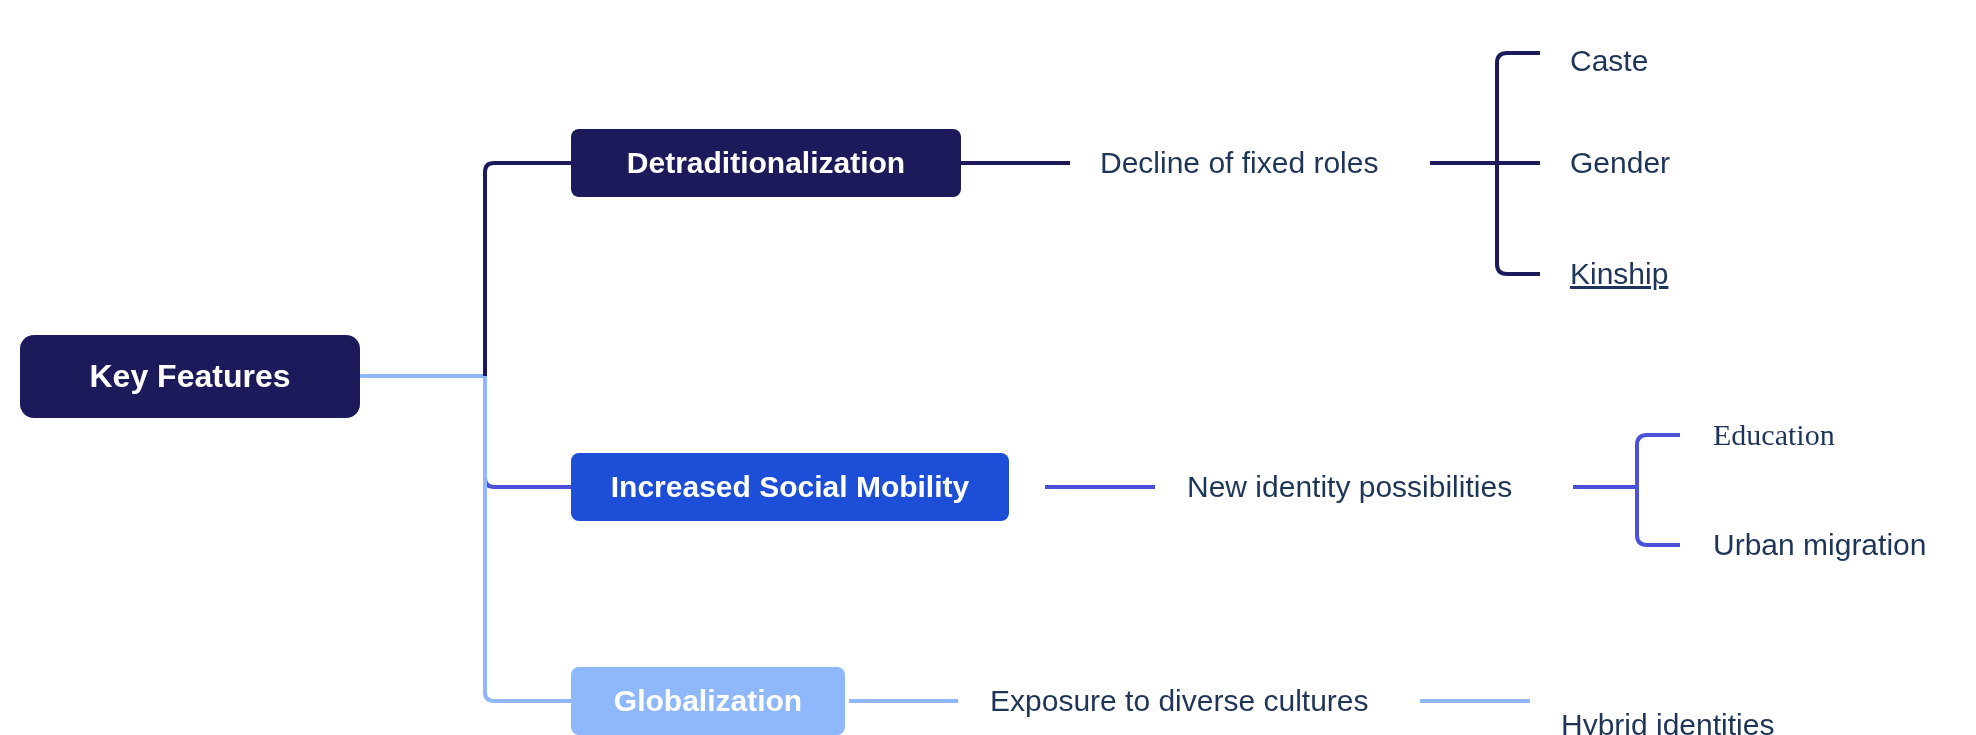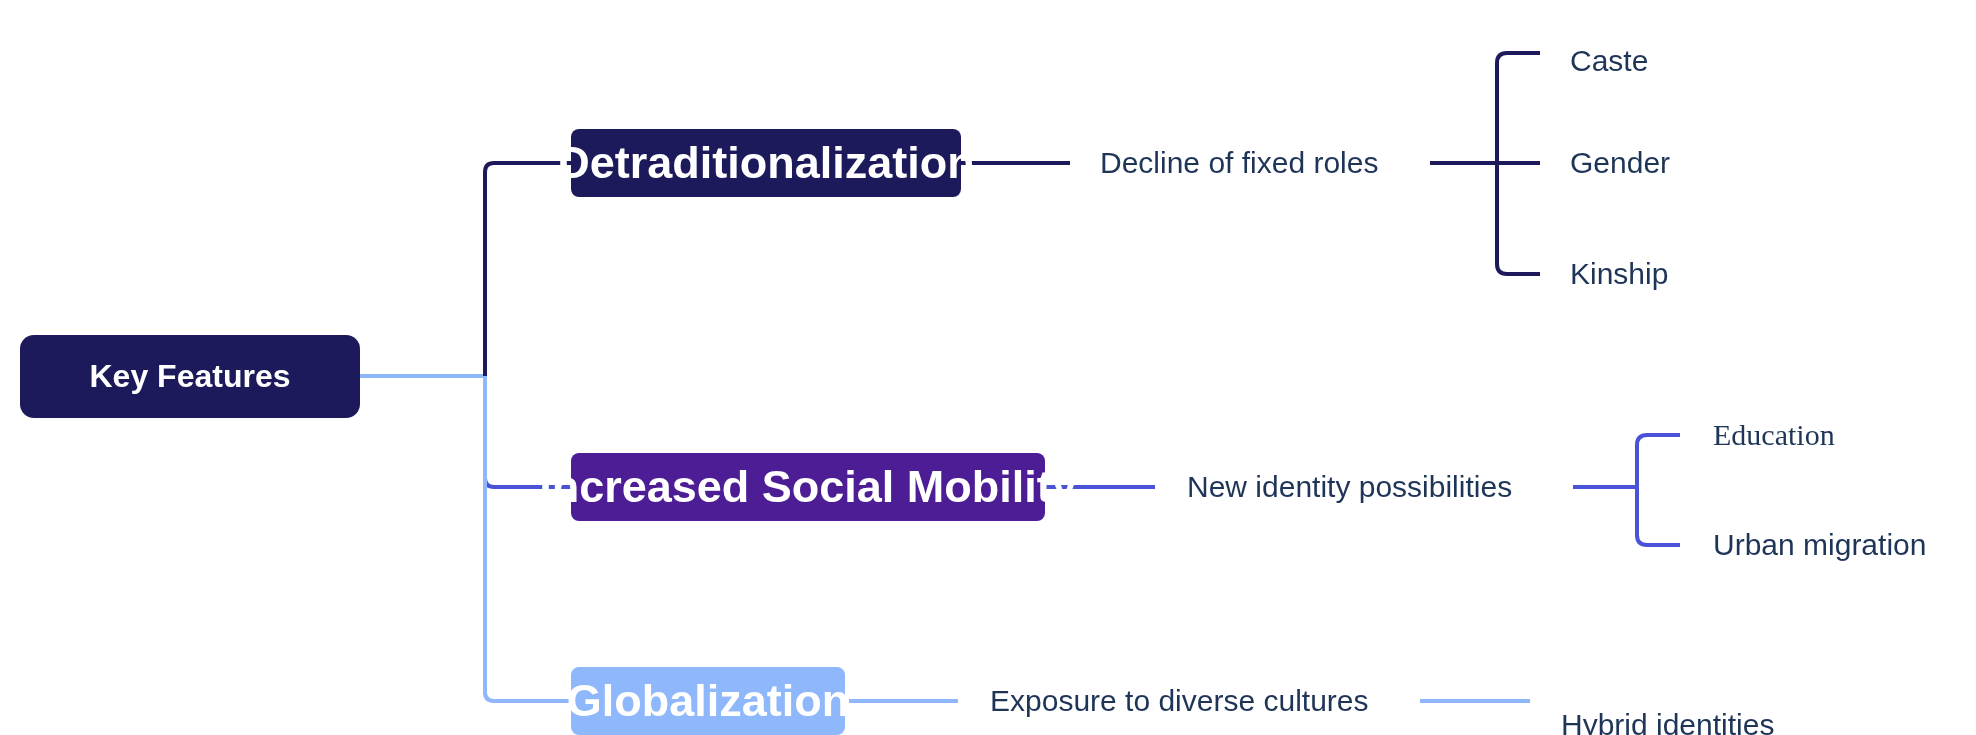--- a/index.html
+++ b/index.html
@@ -3,23 +3,23 @@
   <meta charset="utf-8">
   <style>
     html, body { margin: 0; padding: 0; background: #ffffff; }
     body { width: 1976px; height: 735px; position: relative; overflow: hidden;
            font-family: "Liberation Sans", "DejaVu Sans", sans-serif; }
     svg.links { position: absolute; left: 0; top: 0; }
     .node { position: absolute; box-sizing: border-box; display: flex; align-items: center;
             justify-content: center; color: #ffffff; font-weight: bold; white-space: nowrap; }
     .root { left: 20px; top: 335px; width: 340px; height: 83px; border-radius: 14px;
             background: #1c1a5a; font-size: 32px; }
-    .branch { height: 68px; border-radius: 8px; font-size: 45px; }
+    .branch { height: 68px; border-radius: 8px; font-size: 30px; }
     .b1 { left: 571px; top: 129px; width: 390px; background: #1c1a5a; }
-    .b2 { left: 571px; top: 453px; width: 474px; background: #4c1d95; }
+    .b2 { left: 571px; top: 453px; width: 438px; background: #1d4ed8; }
     .b3 { left: 571px; top: 667px; width: 274px; background: #8fb7fb; }
     .leaf { position: absolute; color: #1f3558; font-size: 30px; white-space: nowrap;
             line-height: 40px; transform: translateY(-50%); }
   </style>
 </head>
 <body>
 
 <svg class="links" width="1976" height="735" viewBox="0 0 1976 735">
 
   <g fill="none" stroke-width="4">
@@ -53,21 +53,21 @@
 <div class="node root">
   <span>Key Features</span>
 </div>
 
 <div class="node branch b1">
   <span>Detraditionalization</span>
 </div>
 <div class="leaf" style="left:1100px; top:163px;">Decline of fixed roles</div>
 <div class="leaf" style="left:1570px; top:53px;margin-top:8px;">Caste</div>
 <div class="leaf" style="left:1570px; top:163px;">Gender</div>
-<div class="leaf" style="left:1570px; top:274px;">Kinship</div>
+<div class="leaf" style="left:1570px; top:274px;text-decoration:underline;">Kinship</div>
 
 <div class="node branch b2">
   <span>Increased Social Mobility</span>
 </div>
 <div class="leaf" style="left:1187px; top:487px;">New identity possibilities</div>
 <div class="leaf" style="left:1713px; top:435px;font-family:Liberation Serif, serif;">Education</div>
 <div class="leaf" style="left:1713px; top:545px;">Urban migration</div>
 
 <div class="node branch b3">
   <span>Globalization</span>

